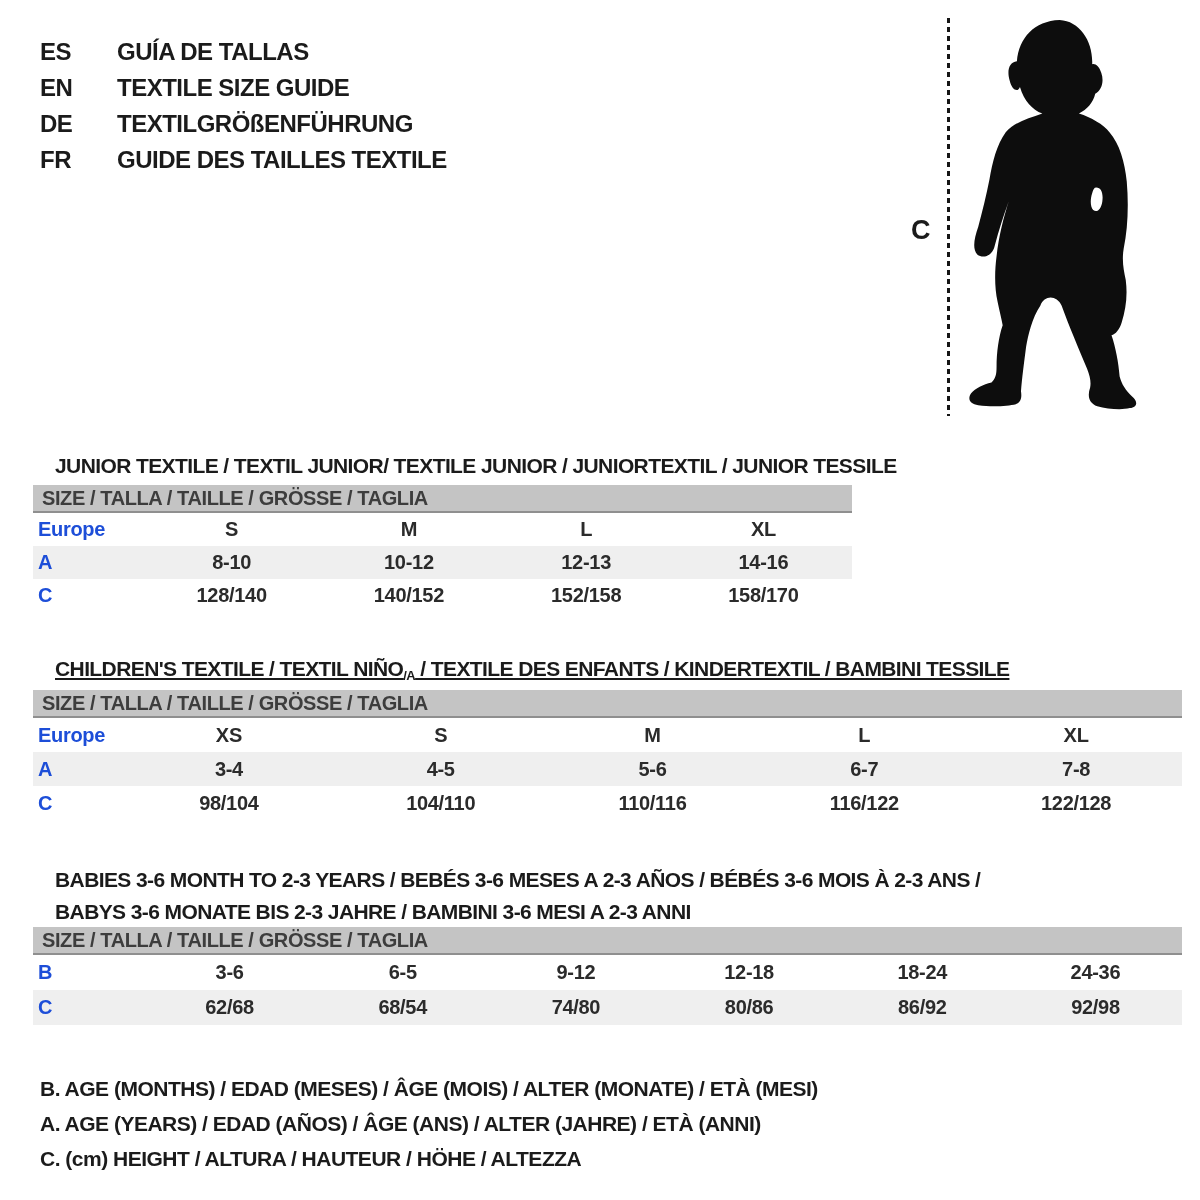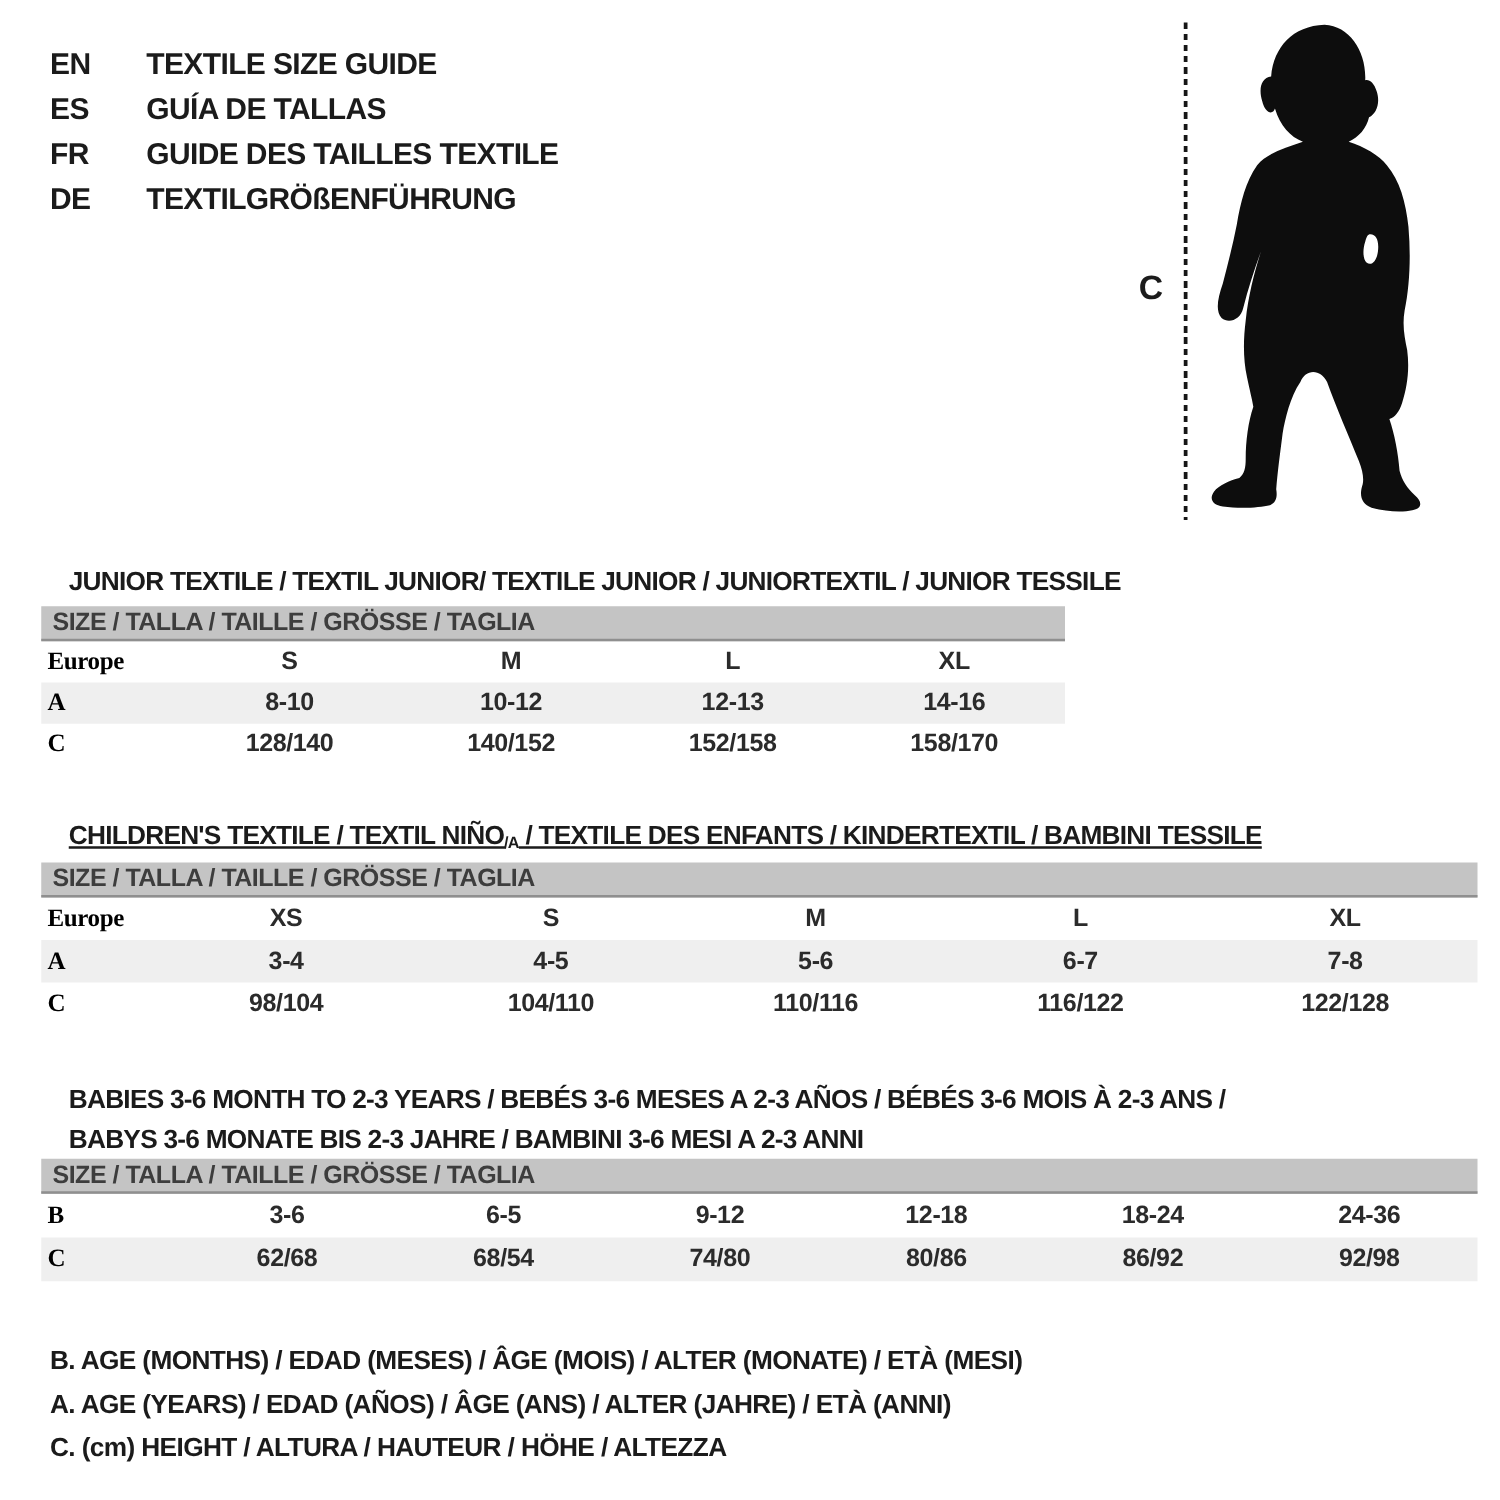--- a/index.html
+++ b/index.html
@@ -26,48 +26,48 @@
   
   .sec-title { position:absolute; margin:15px; font-size:21px; letter-spacing:-0.6px; line-height:32px; white-space:nowrap; font-weight:700; }
   .sub { font-size:0.62em; vertical-align:-0.28em; }
   .tbl { position:absolute; }
   .size-bar {
     height:26px; line-height:27px; background:#c4c4c4; border-bottom:2px solid #8f8f8f;
     padding-left:9px; font-size:20px; color:#3d3d3d; letter-spacing:-0.4px;
   }
   .row { display:flex; align-items:center; height:var(--row-h,34px); font-size:20px; letter-spacing:-0.3px; }
   .row.shaded { background:#efefef; }
-  .row-label { width:var(--label-w,110px); padding-left:5px; color:#000000; box-sizing:border-box;font-family:Liberation Serif, serif; }
+  .row-label { width:var(--label-w,110px); padding-left:5px; color:#1d4ed8; box-sizing:border-box; }
   .cell { flex:1; text-align:center; color:#2b2b2b; }
 
   
   .legend { position:absolute; left:40px; top:1071px; }
   .legend-line { height:35px; line-height:35px; font-size:21px; letter-spacing:-0.5px; white-space:nowrap; }
 </style>
 </head>
 <body>
 
 <div class="page">
 
   <div class="lang-block" id="langs">
       <div class="lang-row">
+        <span class="lang-code">ES</span>
+        <span class="lang-label">GUÍA DE TALLAS</span>
+      </div>
+      <div class="lang-row">
         <span class="lang-code">EN</span>
         <span class="lang-label">TEXTILE SIZE GUIDE</span>
       </div>
       <div class="lang-row">
-        <span class="lang-code">ES</span>
-        <span class="lang-label">GUÍA DE TALLAS</span>
+        <span class="lang-code">DE</span>
+        <span class="lang-label">TEXTILGRÖßENFÜHRUNG</span>
       </div>
       <div class="lang-row">
         <span class="lang-code">FR</span>
         <span class="lang-label">GUIDE DES TAILLES TEXTILE</span>
-      </div>
-      <div class="lang-row">
-        <span class="lang-code">DE</span>
-        <span class="lang-label">TEXTILGRÖßENFÜHRUNG</span>
       </div>
     </div>
 
   <div class="measure-line"></div>
   <div class="measure-label">C</div>
 
   <svg class="figure-svg" width="178" height="404" viewBox="0 0 175 410" preserveAspectRatio="none">
     <path fill-rule="evenodd" d="M95 8
              C 70 9, 55 26, 53 50 C 45 51, 43 60, 46 70 C 48 79, 54 82, 56 76
              C 60 90, 68 99, 78 103 C 64 108, 50 112, 42 122 C 33 135, 29 152, 26 170

